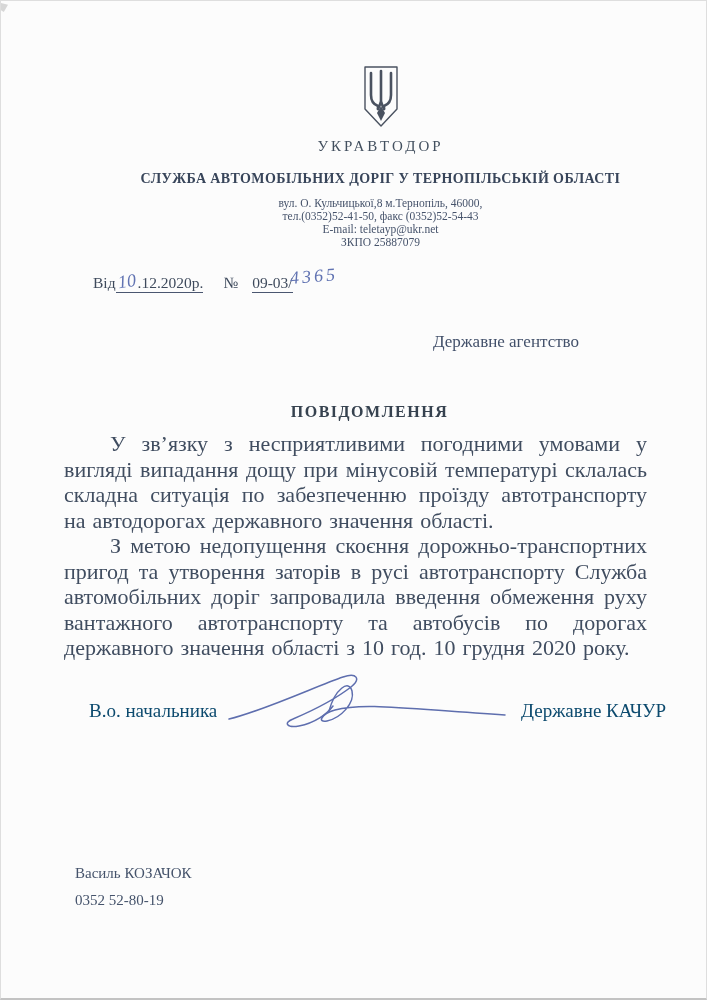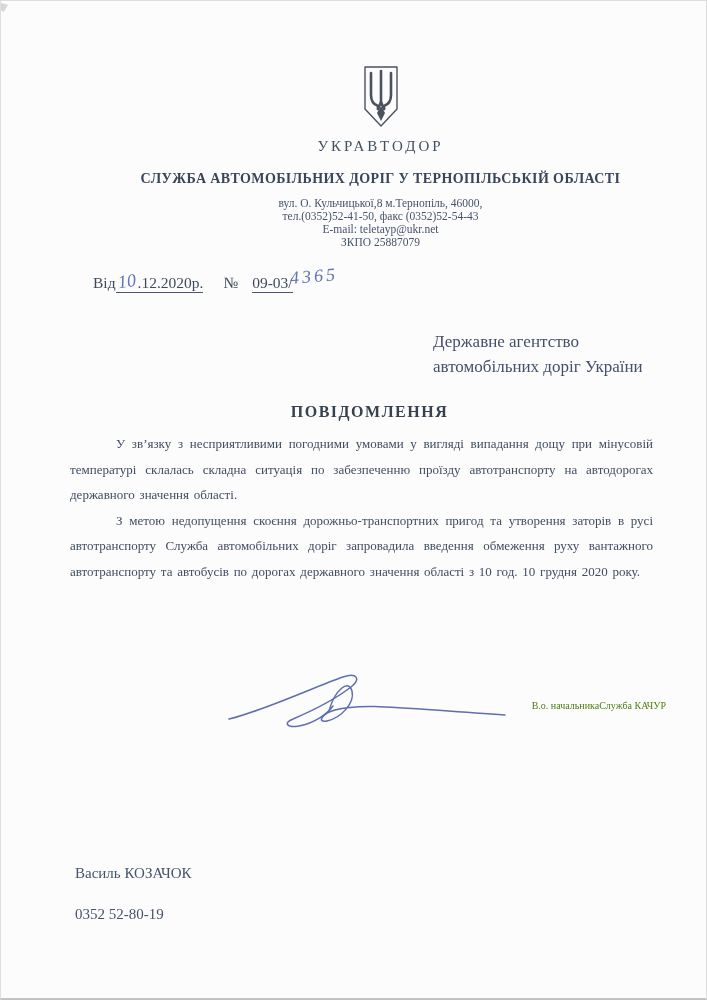--- a/index.html
+++ b/index.html
@@ -53,38 +53,38 @@
     font-size:17px; line-height:25px; color:#42506a;
   }
   
   .title {
     position:absolute; top:402px; left:15px; width:707px;
     text-align:center; font-weight:bold; font-size:16px;
     letter-spacing:1.5px; color:#36424f;
   }
   
   .body {
-    position:absolute; top:430px; left:69px; width:583px;
-    font-size:13px; line-height:25.5px;
+    position:absolute; top:430px; left:63px; width:583px;
+    font-size:22px; line-height:25.5px;
     text-align:justify; color:#404d60; word-spacing:1.5px;
   }
   .body p { margin:0; text-indent:46px; }
   
   .sig-row {
     position:absolute; top:699px; left:88px; width:577px;
-    display:flex; justify-content:flex-end; align-items:flex-start;
-    font-size:10px; color:#4d7c0f;
+    display:flex; justify-content:space-between; align-items:flex-start;
+    font-size:19px; color:#0c4a6e;
   }
   .signature { position:absolute; left:222px; top:666px; }
   
   .footer {
     position:absolute; left:74px; top:864px;
     font-size:15px; color:#45536b;
   }
-  .footer .phone { margin-top:24px; }
+  .footer .phone { margin-top:10px; }
   
   .page::before {
     content:""; position:absolute; left:0; top:2px;
     width:7px; height:9px; background:#d7d7d7;
     clip-path:polygon(0 0,100% 20%,40% 100%,0 80%);
   }
 </style>
 </head>
 <body>
 
@@ -110,33 +110,32 @@
       <div>ЗКПО 25887079</div>
     </div>
   </div>
 
   <div class="ref-line">
     <span>Від</span><span class="u"><span class="hw hw-date">10</span><span>.12.2020р.</span></span><span class="no-label">№</span><span class="u num-printed">09-03/</span><span class="hw hw-num">4365</span>
   </div>
 
   <div class="recipient">
     <div>Державне агентство</div>
-    <div>автомобільних доріг України</div>
   </div>
 
   <div class="title">ПОВІДОМЛЕННЯ</div>
 
   <div class="body">
     <p>У зв’язку з несприятливими погодними умовами у вигляді випадання дощу при мінусовій температурі склалась складна ситуація по забезпеченню проїзду автотранспорту на автодорогах державного значення області.</p>
     <p>З метою недопущення скоєння дорожньо-транспортних пригод та утворення заторів в русі автотранспорту Служба автомобільних доріг запровадила введення обмеження руху вантажного автотранспорту та автобусів по дорогах державного значення області з 10 год. 10 грудня 2020 року.</p>
   </div>
 
   <div class="sig-row">
     <span>В.о. начальника</span>
-    <span>Служба КАЧУР</span>
+    <span>Державне КАЧУР</span>
   </div>
   <svg class="signature" width="290" height="70" viewBox="0 0 290 70" fill="none" stroke="#4d5fa6" stroke-width="1.5" stroke-linecap="round" opacity="0.9">
     <path d="M6 52 C40 44 96 18 120 10 C134 5 138 12 128 20 C110 34 84 46 70 52 C60 56 64 61 76 59 C92 56 104 47 110 39"></path>
     <path d="M106 44 C112 22 126 12 129 24 C132 36 118 51 104 54 C94 56 98 47 112 43 C140 35 185 42 282 48"></path>
   </svg>
 
   <div class="footer">
     <div>Василь КОЗАЧОК</div>
     <div class="phone">0352 52-80-19</div>
   </div>

